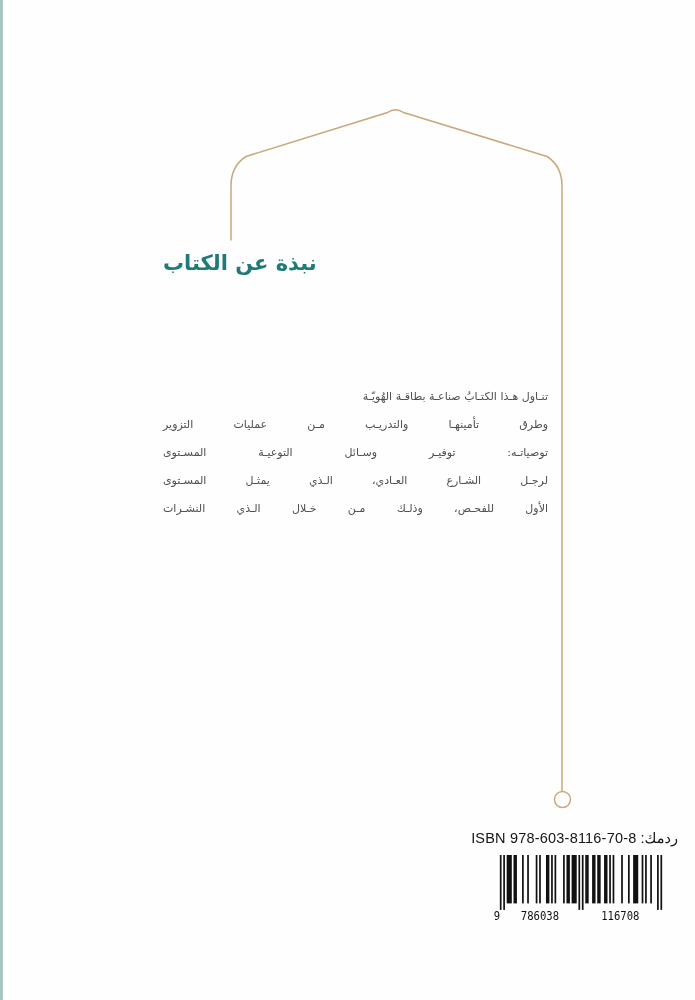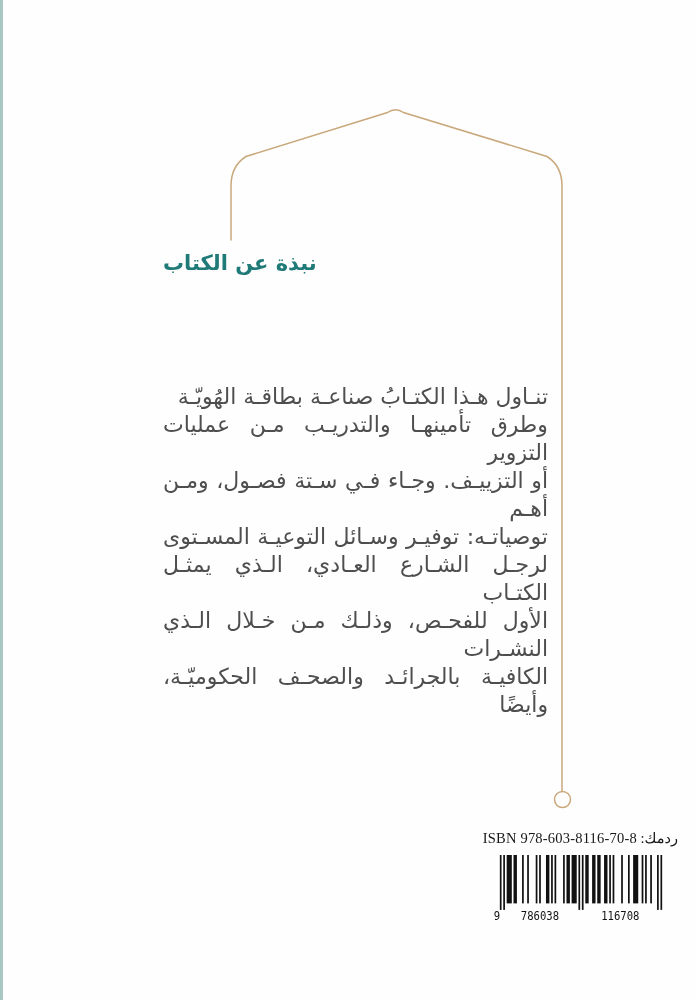--- a/index.html
+++ b/index.html
@@ -16,29 +16,29 @@
   .spine-line{position:absolute;left:0;top:0;width:3px;height:1000px;background:var(--spine);}
   .arch-svg{position:absolute;left:0;top:0;width:695px;height:1000px;display:block;}
   .arch-svg path,.arch-svg circle{fill:none;stroke:var(--arch);stroke-width:1.5;stroke-linecap:round;}
   .about-heading{
     position:absolute;left:163px;top:251px;margin:0;
     font-size:21px;font-weight:bold;color:var(--teal);
     direction:rtl;white-space:nowrap;
   }
   .about-body{
     position:absolute;left:163px;top:383px;width:385px;
-    direction:rtl;font-size:22px;line-height:28px;color:var(--body-text);
+    direction:rtl;font-size:11px;line-height:28px;color:var(--body-text);
   }
   .pline{text-align:justify;text-align-last:justify;}
   .pline.first{text-align:right;text-align-last:right;}
   .pline.last{text-align:center;text-align-last:center;}
   .isbn-line{
     position:absolute;right:17px;top:830px;
     direction:rtl;font-size:14.5px;color:var(--isbn-text);
-    font-family:Liberation Serif, serif;
+    font-family:Liberation Sans, sans-serif;
     white-space:nowrap;letter-spacing:.2px;
   }
   .barcode{position:absolute;left:493px;top:855px;width:176px;height:67px;display:block;}
   .barcode rect{fill:#111;}
   .barcode text{fill:#111;font-family:"DejaVu Sans Mono",monospace;}
 </style>
 </head>
 <body>
 
 <div class="page">
@@ -48,25 +48,23 @@
   <svg class="arch-svg" viewBox="0 0 695 1000" xmlns="http://www.w3.org/2000/svg" aria-hidden="true">
     <path d="M 231 240 L 231 186 Q 231 166 246 156.5 L 387.5 112.5 Q 395.5 107 403.5 112.5 L 547 156.5 Q 562 166 562 186 L 562 791"></path>
     <circle cx="562.5" cy="799.5" r="8"></circle>
   </svg>
 
   <h1 class="about-heading">نبذة عن الكتاب</h1>
 
   <div class="about-body">
     <div class="pline first">تنـاول هـذا الكتـابُ صناعـة بطاقـة الهُويّـة</div>
     <div class="pline">وطرق تأمينهـا والتدريـب مـن عمليات التزوير</div>
-    <div class="pline">أو التزييـف. وجـاء فـي سـتة فصـول، ومـن أهـم</div>
     <div class="pline">توصياتـه: توفيـر وسـائل التوعيـة المسـتوى</div>
-    <div class="pline">لرجـل الشـارع العـادي، الـذي يمثـل الكتـاب</div>
+    <div class="pline">لرجـل الشـارع العـادي، الـذي يمثـل المسـتوى</div>
     <div class="pline">الأول للفحـص، وذلـك مـن خـلال الـذي النشـرات</div>
-    <div class="pline">الكافيـة بالجرائـد والصحـف الحكوميّـة، وأيضًا</div>
   </div>
 
   <div class="isbn-line">ردمك: ISBN 978-603-8116-70-8</div>
 
   <svg class="barcode" viewBox="0 0 103 36" preserveAspectRatio="none" xmlns="http://www.w3.org/2000/svg" aria-hidden="true">
       <rect x="4" y="0" width="1" height="29.5"></rect>
       <rect x="6" y="0" width="1" height="29.5"></rect>
       <rect x="8" y="0" width="3" height="26"></rect>
       <rect x="12" y="0" width="2" height="26"></rect>
       <rect x="17" y="0" width="1" height="26"></rect>

